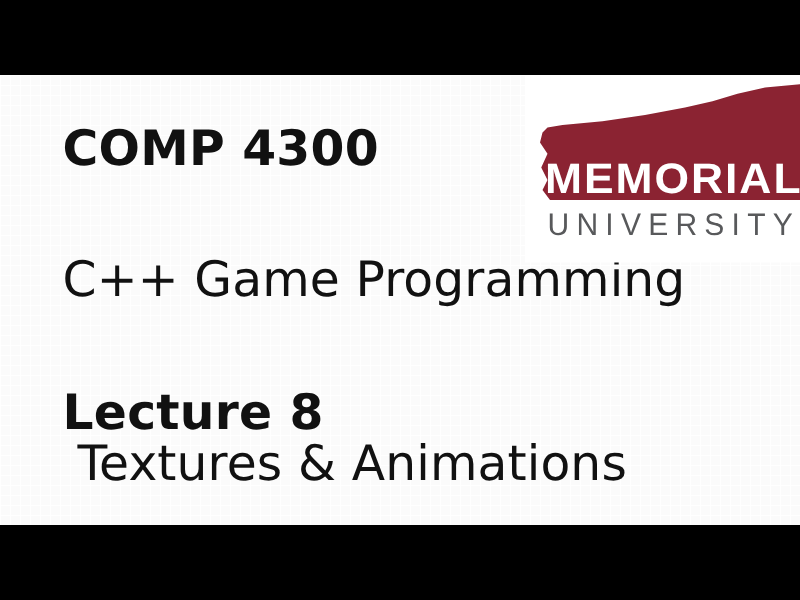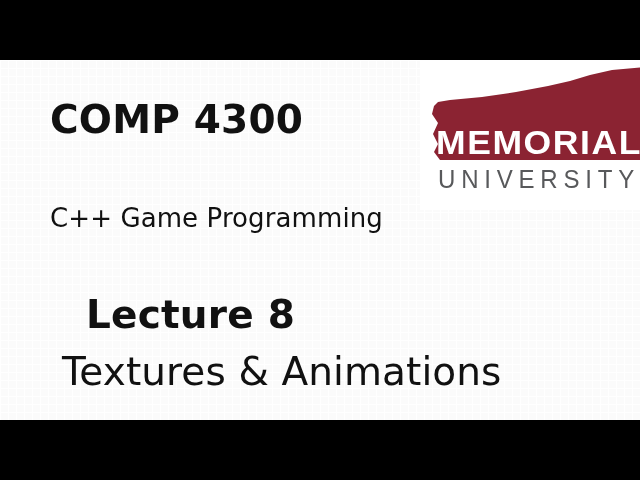--- a/index.html
+++ b/index.html
@@ -59,31 +59,30 @@
   #course-code {
     position: absolute;
     top: 40px;
     font-size: 39px;
     font-weight: 700;
     letter-spacing: 0.2px;
   }
   #course-title {
     position: absolute;
     top: 145px;
-    font-size: 26px;
+    font-size: 39px;
     font-weight: 400;
     letter-spacing: 0.1px;
   }
   #lecture-number {
     position: absolute;
-    top: 235px;
+    top: 251px;
     font-size: 39px;
     font-weight: 700;
     letter-spacing: 0.2px;
-    margin-left: 36px;
   }
   #lecture-topic {
     position: absolute;
     top: 292px;
     font-size: 39px;
     font-weight: 400;
     letter-spacing: 0.1px;
     margin-left: 12px;
   }
 

